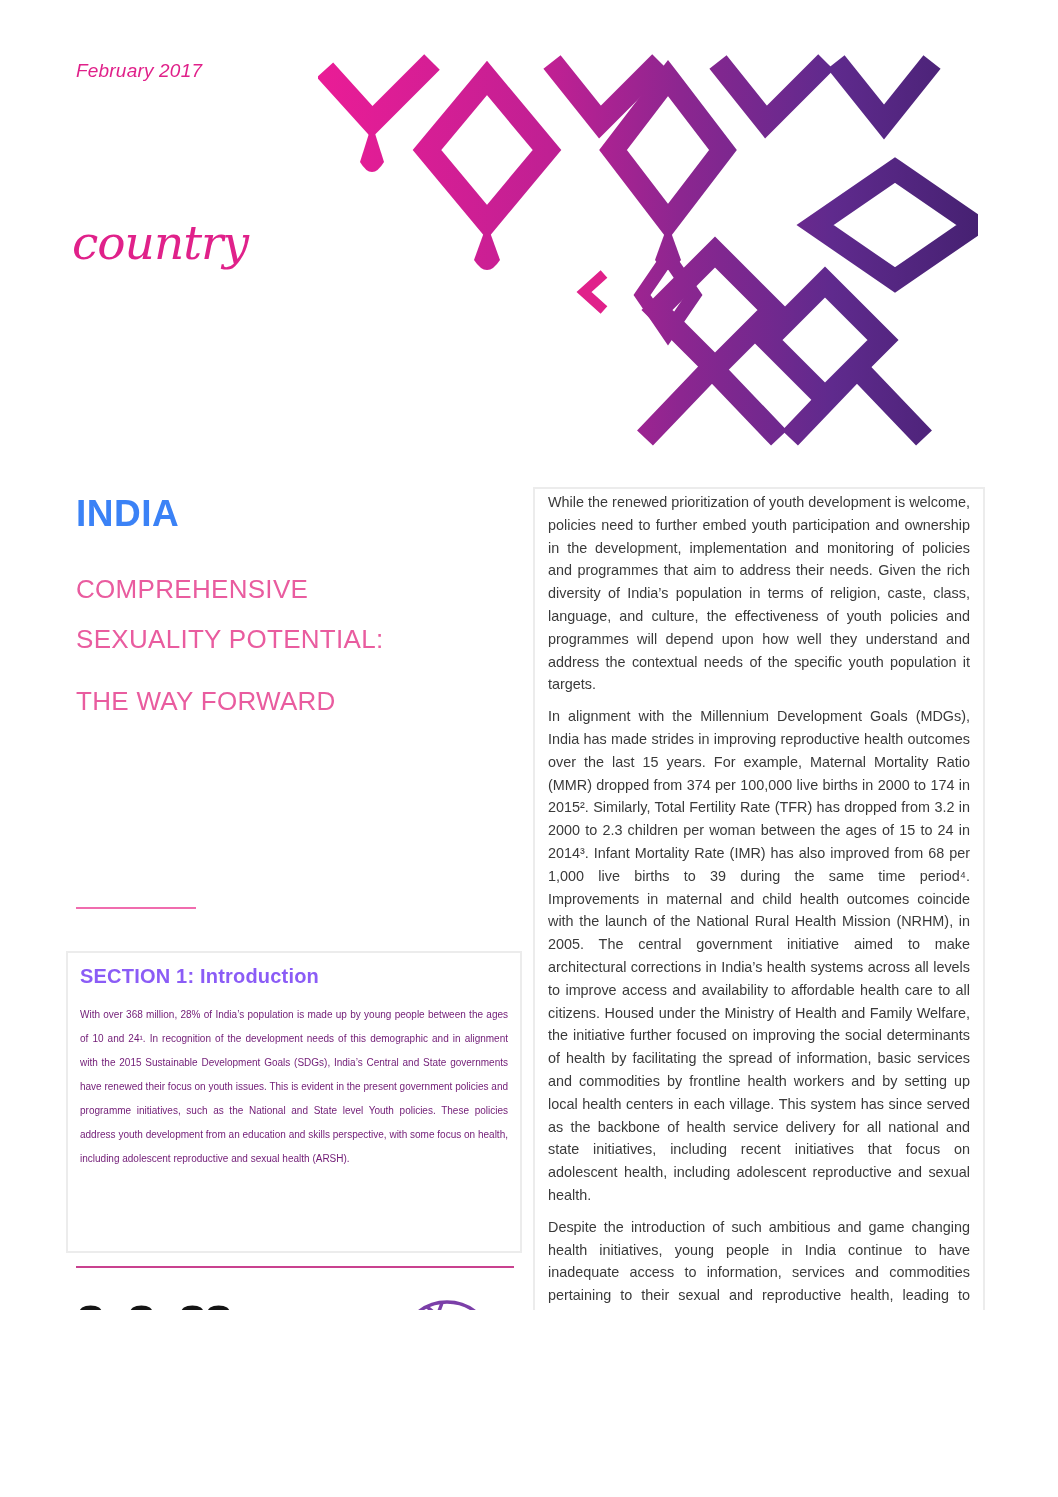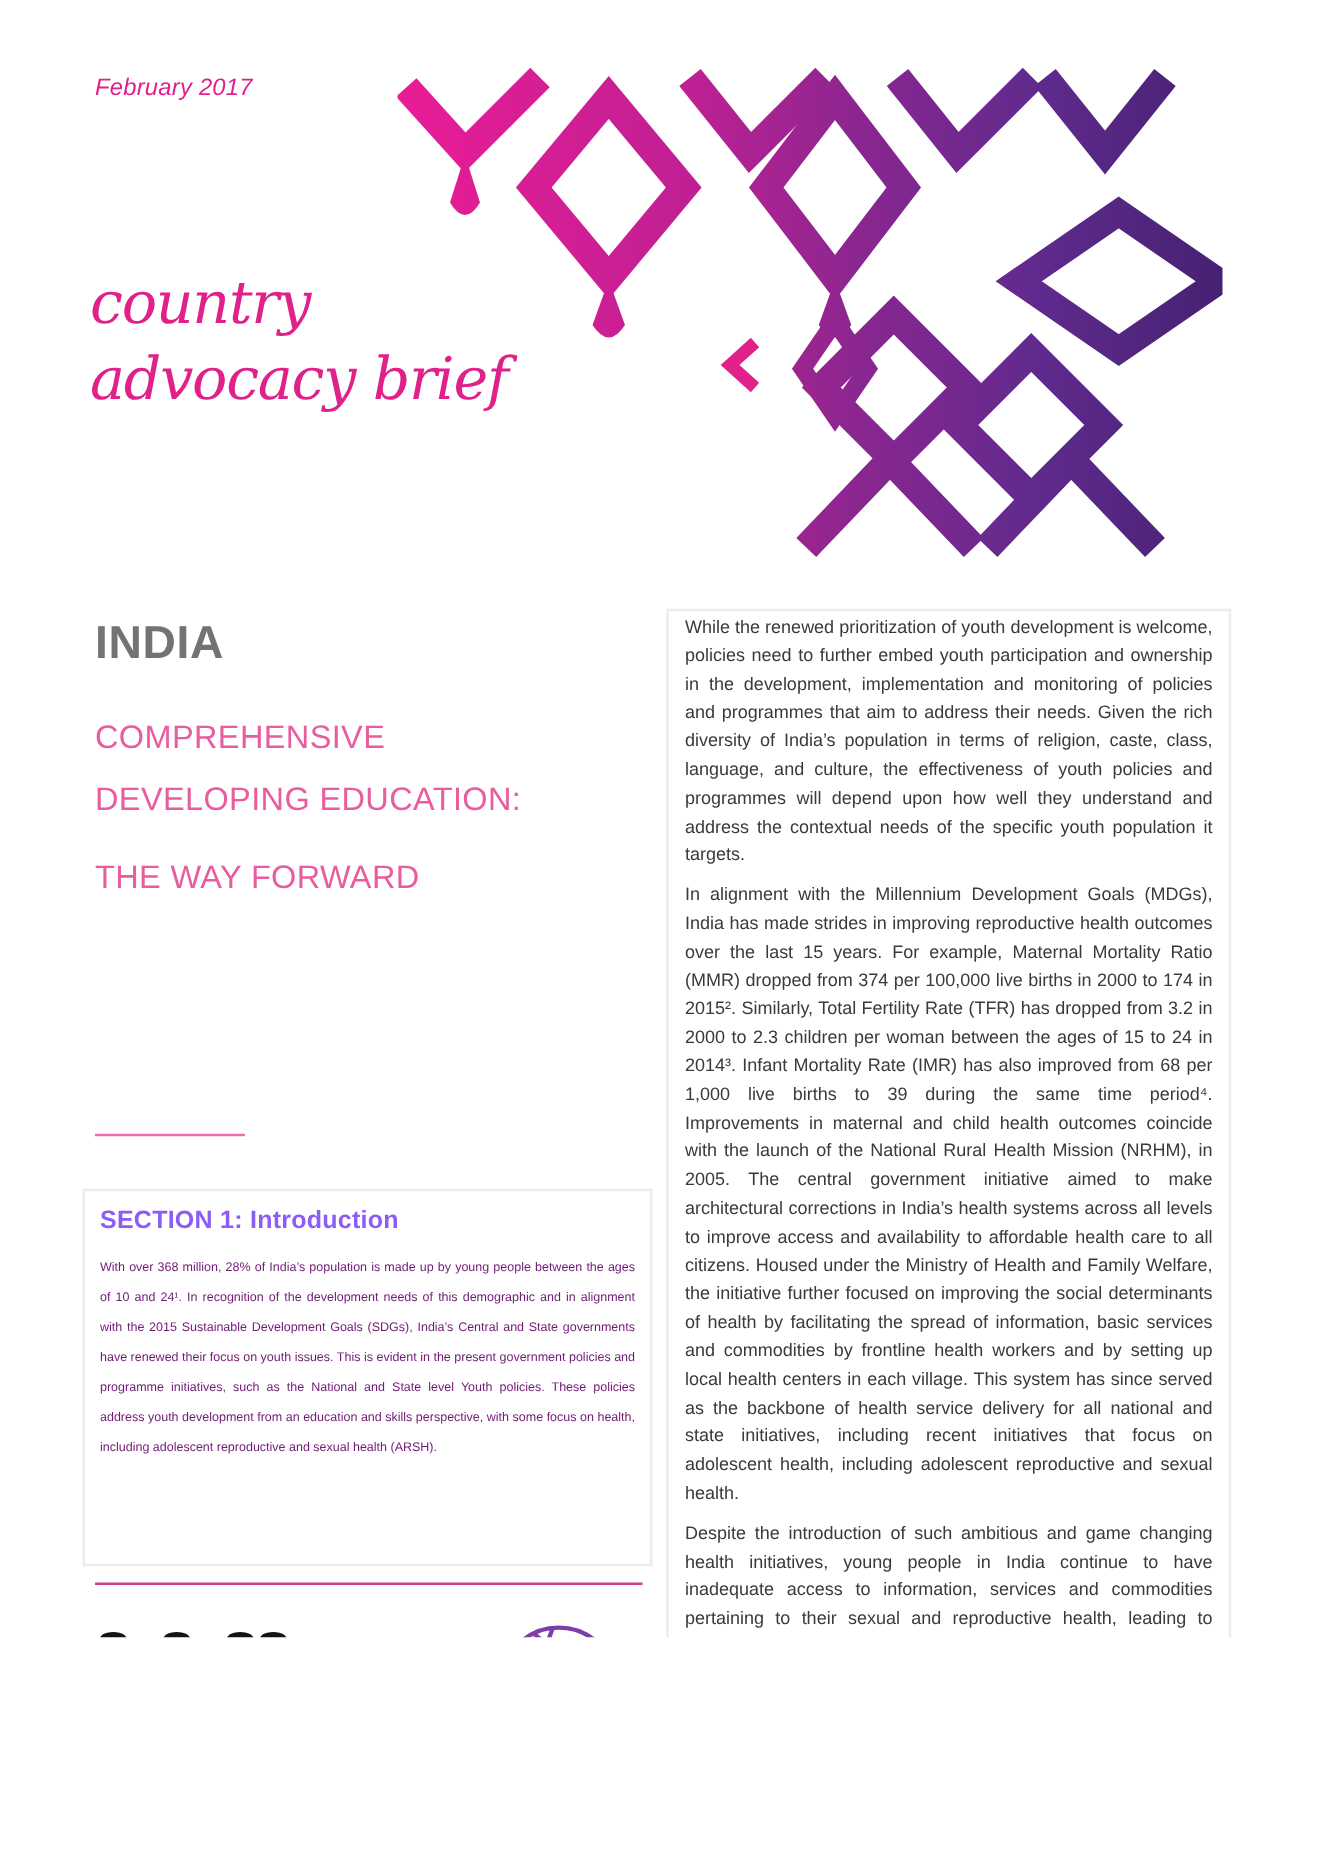--- a/index.html
+++ b/index.html
@@ -12,21 +12,21 @@
     color:#e0218a;letter-spacing:.2px;
   }
   .pattern{position:absolute;left:318px;top:50px;width:660px;height:400px;z-index:1;}
   .masthead{
     position:absolute;left:72px;top:212px;z-index:2;
     font-family:"DejaVu Serif","Liberation Serif",serif;font-style:italic;
     color:#e0218a;font-size:47px;line-height:61px;letter-spacing:-1px;
   }
   .country-title{
     position:absolute;left:76px;top:493px;font-size:37px;font-weight:bold;
-    color:#737373;letter-spacing:.5px;
+    color:#3b82f6;letter-spacing:.5px;
   }
   .subtitle{position:absolute;left:76px;font-size:26px;color:#e95c9f;letter-spacing:.3px;}
   .sub1{top:574px;} .sub2{top:624px;} .sub3{top:686px;}
   .rule-short{
     position:absolute;left:76px;top:907px;width:120px;height:2px;background:#f06cae;
   }
   .rule-long{
     position:absolute;left:76px;top:1266px;width:438px;height:2px;background:#c9418f;
   }
   .box{
@@ -98,26 +98,25 @@
     <g fill="url(#pg)" stroke="none">
       <path d="M 54,74 L 42,112 Q 54,132 66,112 Z"></path>
       <path d="M 169,174 L 156,210 Q 169,230 182,210 Z"></path>
       <path d="M 350,174 L 337,210 Q 350,230 363,210 Z"></path>
     </g>
     <path d="M 286,224 L 266,242 L 286,260" fill="none" stroke="#e0218a" stroke-width="10"></path>
   </svg>
 
   <div class="masthead">
     <div>country</div>
-    <div>advocacy brief</div>
   </div>
 
   <div class="country-title">INDIA</div>
   <div class="subtitle sub1">COMPREHENSIVE</div>
-  <div class="subtitle sub2">DEVELOPING EDUCATION:</div>
+  <div class="subtitle sub2">SEXUALITY POTENTIAL:</div>
   <div class="subtitle sub3">THE WAY FORWARD</div>
 
   <div class="rule-short"></div>
 
   <div class="box section-box">
     <div class="section-heading">SECTION 1: Introduction</div>
     <p class="body-text">With over 368 million, 28% of India’s population is made up by young people between the ages of 10 and 24¹. In recognition of the development needs of this demographic and in alignment with the 2015 Sustainable Development Goals (SDGs), India’s Central and State governments have renewed their focus on youth issues. This is evident in the present government policies and programme initiatives, such as the National and State level Youth policies. These policies address youth development from an education and skills perspective, with some focus on health, including adolescent reproductive and sexual health (ARSH).</p>
   </div>
 
   <div class="rule-long"></div>

